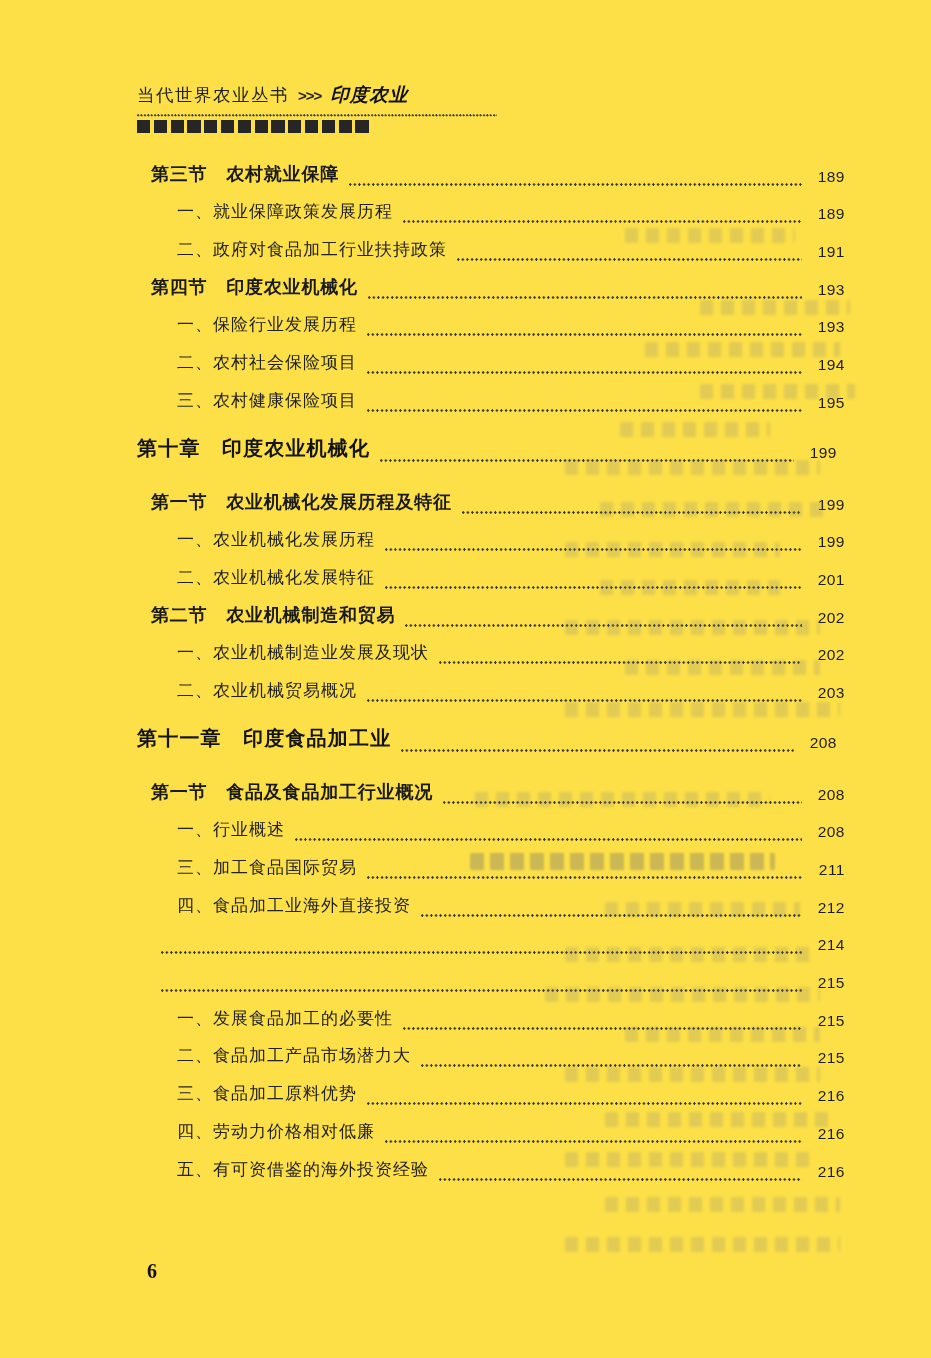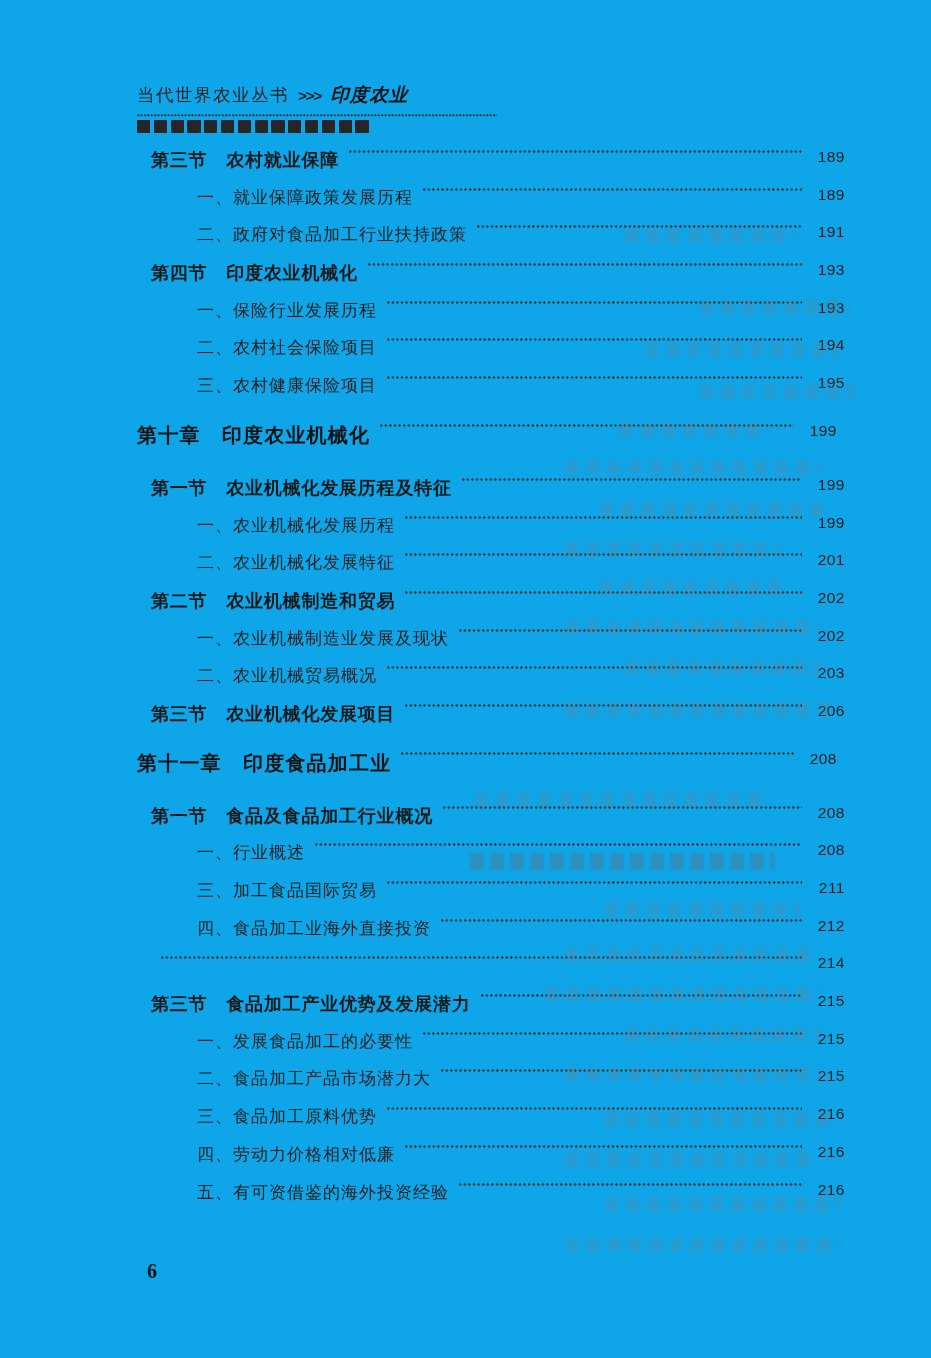--- a/index.html
+++ b/index.html
@@ -1,20 +1,20 @@
 <!DOCTYPE html>
 <html><head>
 <meta charset="utf-8">
 <style>
   html,body{margin:0;padding:0;background:#e8e8e6;}
   .page{
     position:relative;
     width:931px;height:1358px;
     margin:0 auto;
-    background:#0ea5e9;
+    background:#fde047;
     overflow:hidden;
     font-family:"Liberation Sans", sans-serif;
     color:#1d1d1d;
   }
   
   .header{position:absolute;left:137px;top:82px;width:500px;}
   .header-line{display:flex;align-items:baseline;gap:9px;white-space:nowrap;}
   .series-title{font-size:17.5px;font-weight:500;letter-spacing:1.5px;color:#222;}
   .header-arrows{font-size:15px;font-weight:700;letter-spacing:-1px;color:#222;}
   .book-title{font-size:18.5px;font-weight:800;letter-spacing:1px;color:#111;font-style:italic;}
@@ -22,29 +22,29 @@
     margin-top:7px;width:360px;height:3px;
     background-image:radial-gradient(circle at 1.1px 1.4px,#3c3c3c 0.95px,transparent 1.25px);
     background-size:3.4px 3px;background-repeat:repeat-x;
   }
   .header-squares{
     margin-top:3px;width:232px;height:13px;
     background:repeating-linear-gradient(90deg,#262626 0 13.2px,transparent 13.2px 16.8px);
   }
   
   .toc{position:absolute;left:137px;top:148px;width:708px;}
-  .toc-row{display:flex;align-items:flex-start;height:37.7px;white-space:nowrap;}
+  .toc-row{display:flex;align-items:flex-end;height:37.7px;white-space:nowrap;}
   .toc-row.chapter{height:40px;margin:10px 8px 14px 0;}
   .toc-row.chapter .entry-text{font-size:20px;font-weight:800;letter-spacing:1.2px;color:#141414;}
   .toc-row.section{padding-left:14px;}
   .toc-row.section .entry-text{font-size:18px;font-weight:700;letter-spacing:0.8px;color:#1a1a1a;}
   .toc-row.item{padding-left:40px;}
   .toc-row.item .entry-text{
     font-family:"Liberation Serif", serif;
-    font-size:17px;font-weight:400;letter-spacing:1px;color:#222;margin-left:20px;
+    font-size:17px;font-weight:400;letter-spacing:1px;color:#222;
   }
   .leader{
     flex:1 1 auto;height:3px;margin:2px 9px 0 10px;
     background-image:radial-gradient(circle at 1.2px 1.5px,#333 1.02px,transparent 1.32px);
     background-size:4.6px 3px;background-repeat:repeat-x;
   }
   .pagenum{
     flex:0 0 34px;text-align:right;
     font-family:Liberation Sans, sans-serif;
     font-size:15.5px;color:#1e1e1e;letter-spacing:0.5px;
@@ -145,25 +145,20 @@
       <div class="toc-row item">
       <span class="entry-text">一、农业机械制造业发展及现状</span>
       <span class="leader"></span>
       <span class="pagenum">202</span>
     </div>
       <div class="toc-row item">
       <span class="entry-text">二、农业机械贸易概况</span>
       <span class="leader"></span>
       <span class="pagenum">203</span>
     </div>
-      <div class="toc-row section">
-      <span class="entry-text">第三节　农业机械化发展项目</span>
-      <span class="leader"></span>
-      <span class="pagenum">206</span>
-    </div>
       <div class="toc-row chapter">
       <span class="entry-text">第十一章　印度食品加工业</span>
       <span class="leader"></span>
       <span class="pagenum">208</span>
     </div>
       <div class="toc-row section">
       <span class="entry-text">第一节　食品及食品加工行业概况</span>
       <span class="leader"></span>
       <span class="pagenum">208</span>
     </div>
@@ -180,21 +175,20 @@
       <div class="toc-row item">
       <span class="entry-text">四、食品加工业海外直接投资</span>
       <span class="leader"></span>
       <span class="pagenum">212</span>
     </div>
       <div class="toc-row section">
       <span class="leader"></span>
       <span class="pagenum">214</span>
     </div>
       <div class="toc-row section">
-      <span class="entry-text">第三节　食品加工产业优势及发展潜力</span>
       <span class="leader"></span>
       <span class="pagenum">215</span>
     </div>
       <div class="toc-row item">
       <span class="entry-text">一、发展食品加工的必要性</span>
       <span class="leader"></span>
       <span class="pagenum">215</span>
     </div>
       <div class="toc-row item">
       <span class="entry-text">二、食品加工产品市场潜力大</span>

